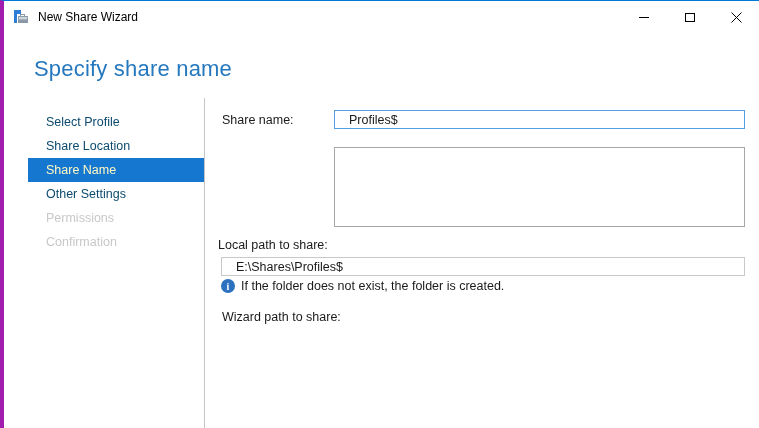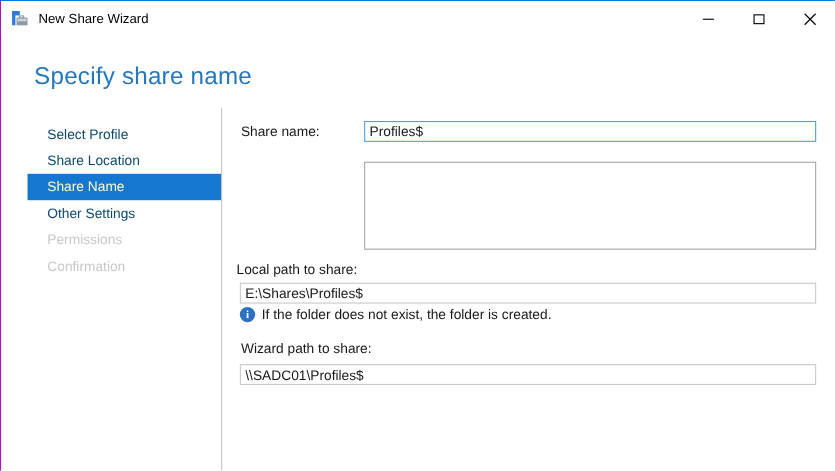--- a/index.html
+++ b/index.html
@@ -8,21 +8,21 @@
     background: #ffffff;
     font-family: "Liberation Sans", "DejaVu Sans", sans-serif;
     -webkit-font-smoothing: antialiased;
   }
   .window {
     position: relative;
     width: 759px;
     height: 428px;
     background: #ffffff;
     border-top: 1px solid #0078d7;
-    border-left: 1px solid #a21caf;
+    border-left: 4px solid #a21caf;
     overflow: hidden;
   }
   
   .titlebar {
     position: absolute;
     top: 0; left: 0; right: 0;
     height: 32px;
     display: flex;
     align-items: center;
     background: #ffffff;
@@ -94,21 +94,21 @@
     color: #1a1a1a;
     white-space: nowrap;
   }
   .txt-input {
     position: absolute;
     height: 19px;
     border: 1px solid #c9c9c9;
     font-family: "Liberation Sans", "DejaVu Sans", sans-serif;
     font-size: 12.5px;
     color: #1a1a1a;
-    padding: 0 4px;
+    padding: 0 14px;
     background: #ffffff;
     outline: none;
   }
   #share-name-input {
     left: 330px; top: 109px;
     width: 411px; height: 19px;
     border: 1px solid #539ee0;
   }
   #share-desc-input {
     position: absolute;
@@ -198,15 +198,14 @@
 
   <div class="field-label" style="left:214px; top:237px;">Local path to share:</div>
   <input class="txt-input" id="local-path-input" type="text" value="E:\Shares\Profiles$" style="">
 
   <div class="info-row">
     <span class="info-icon">i</span>
     <span class="info-text">If the folder does not exist, the folder is created.</span>
   </div>
 
   <div class="field-label" style="left:218px; top:309px;">Wizard path to share:</div>
-  <input class="txt-input" id="remote-path-input" type="text" value="\\SADC01\Profiles$" style="">
 
 </div>
 
 </body></html>

